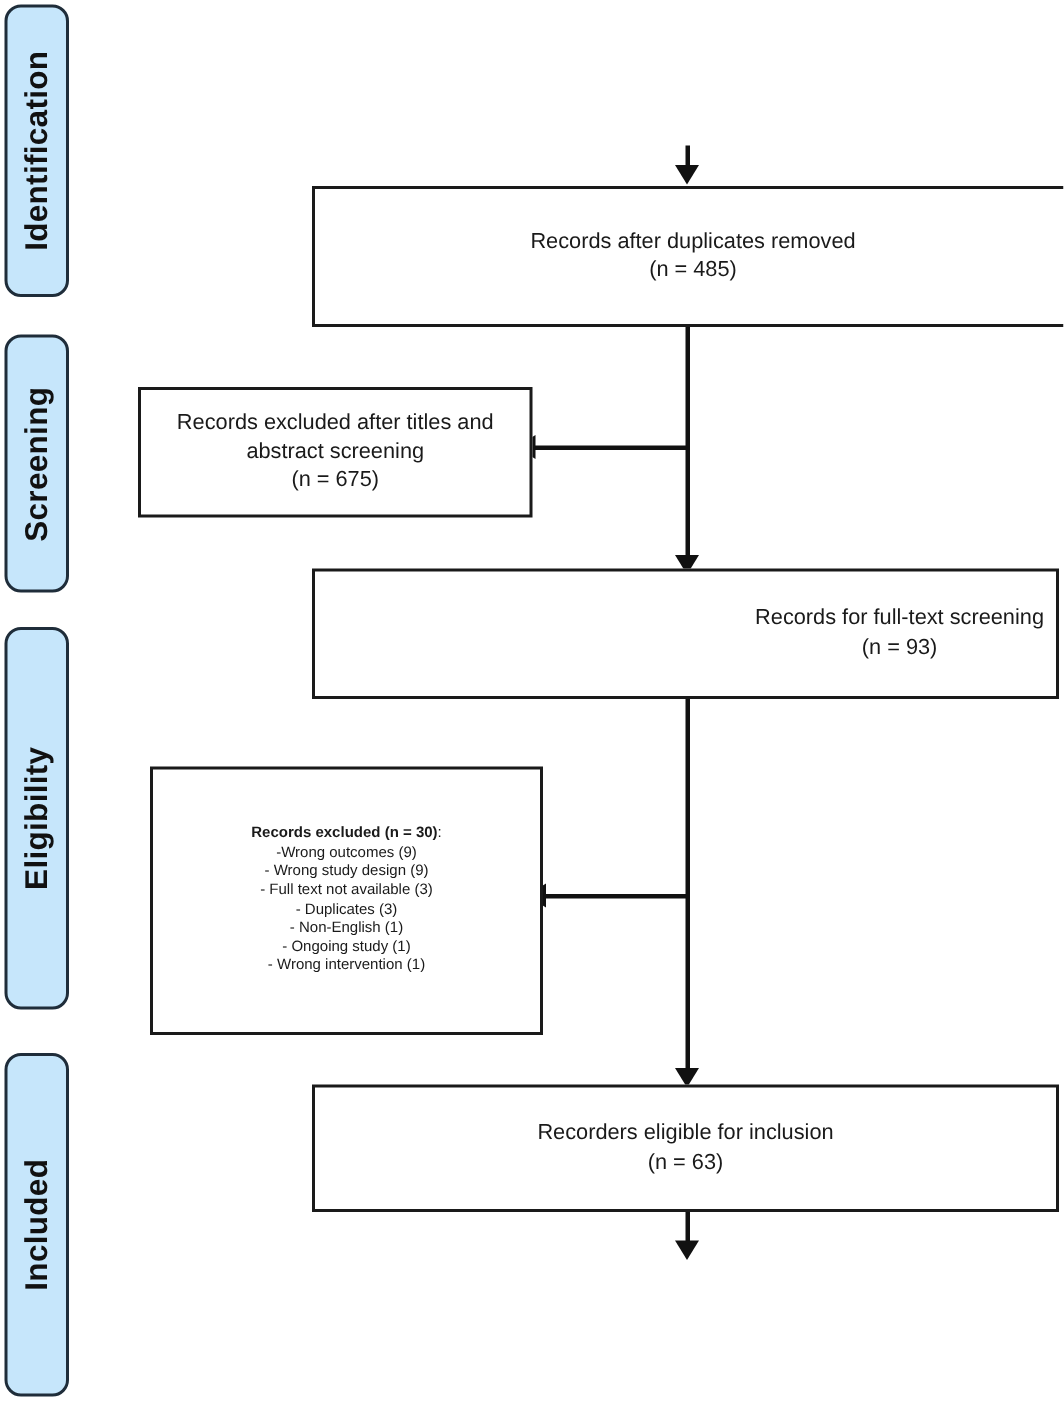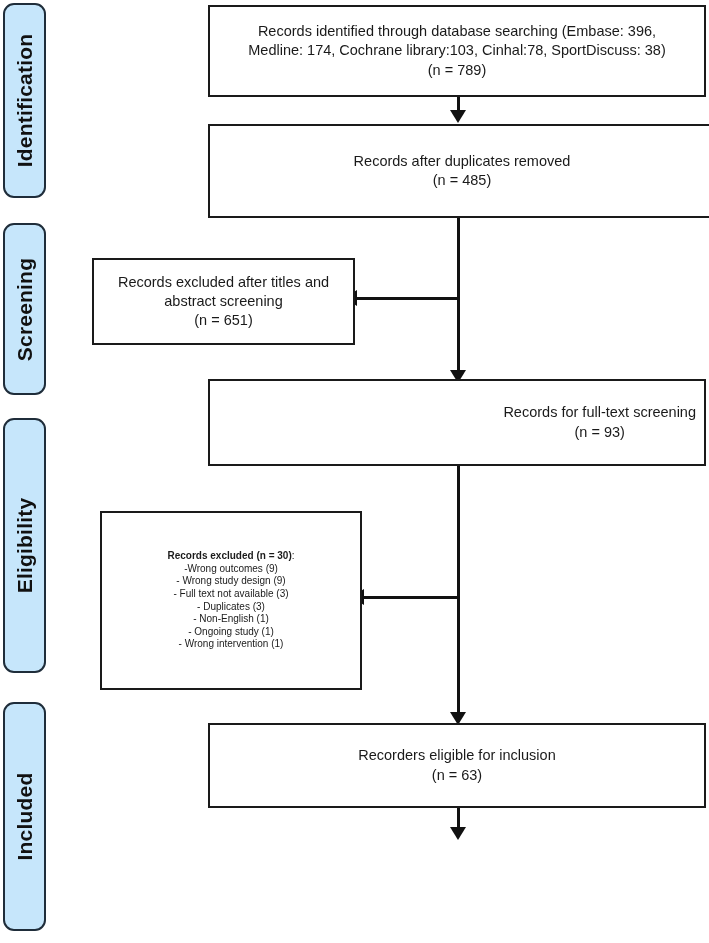--- a/index.html
+++ b/index.html
@@ -125,35 +125,30 @@
 
   <div class="vline" style="left:457px;top:466px;height:251px;"></div>
   <div class="arrow-down" style="left:450px;top:712px;"></div>
 
   <div class="hline" style="left:362px;top:596px;width:96px;"></div>
   <div class="arrow-left" style="left:351px;top:589px;"></div>
 
   <div class="vline" style="left:457px;top:808px;height:24px;"></div>
   <div class="arrow-down" style="left:450px;top:827px;"></div>
 
-  <div class="box" style="left:208px;top:5px;width:498px;height:92px;">
-    <span class="box-text">Records identified through database searching (Embase: 396,
-Medline: 174, Cochrane library:103, Cinhal:78, SportDiscuss: 38)
-(n = 789)</span>
-  </div>
 
   <div class="box" style="left:208px;top:124px;width:508px;height:94px;">
     <span class="box-text">Records after duplicates removed
 (n = 485)</span>
   </div>
 
   <div class="box" style="left:92px;top:258px;width:263px;height:87px;">
     <span class="box-text">Records excluded after titles and
 abstract screening
-(n = 651)</span>
+(n = 675)</span>
   </div>
 
   <div class="box" style="left:208px;top:379px;width:498px;height:87px;justify-content:flex-end;">
     <span class="box-text">Records for full-text screening
 (n = 93)</span>
   </div>
 
   <div class="box" style="left:100px;top:511px;width:262px;height:179px;">
     <span class="box-text tight"><span class="excl-head">Records excluded (n = 30)</span><span>:</span><br><span>-Wrong outcomes (9)</span><br><span>- Wrong study design (9)</span><br><span>- Full text not available (3)</span><br><span>- Duplicates (3)</span><br><span>- Non-English (1)</span><br><span>- Ongoing study (1)</span><br><span>- Wrong intervention (1)</span></span>
   </div>

